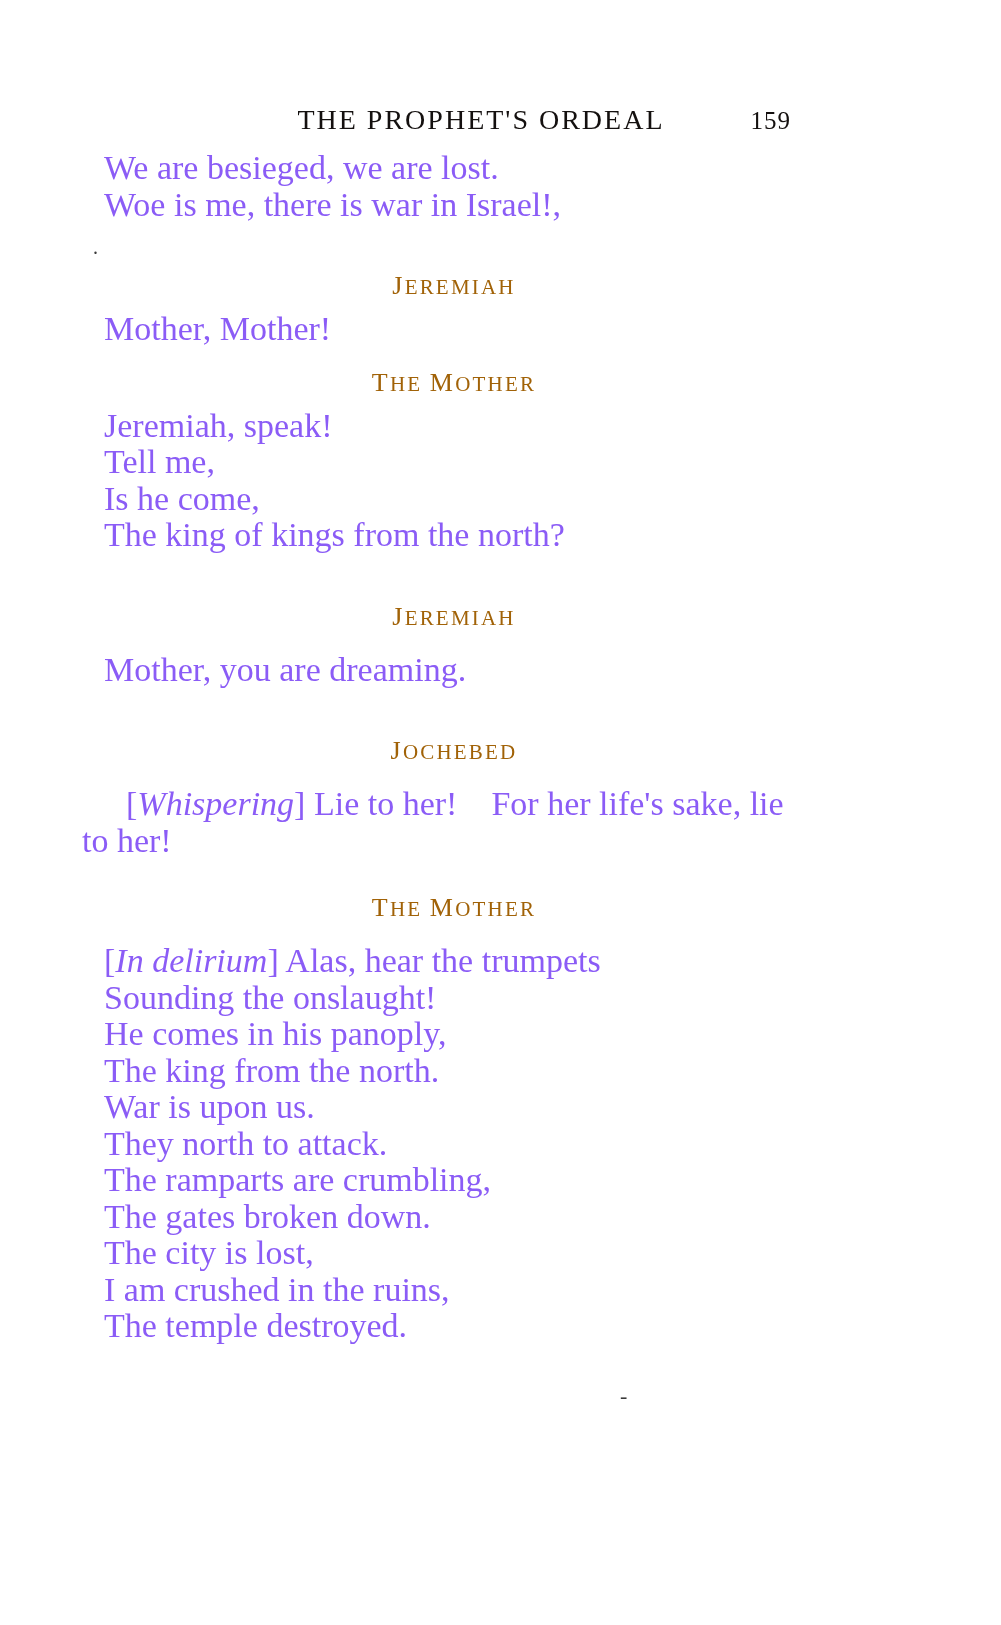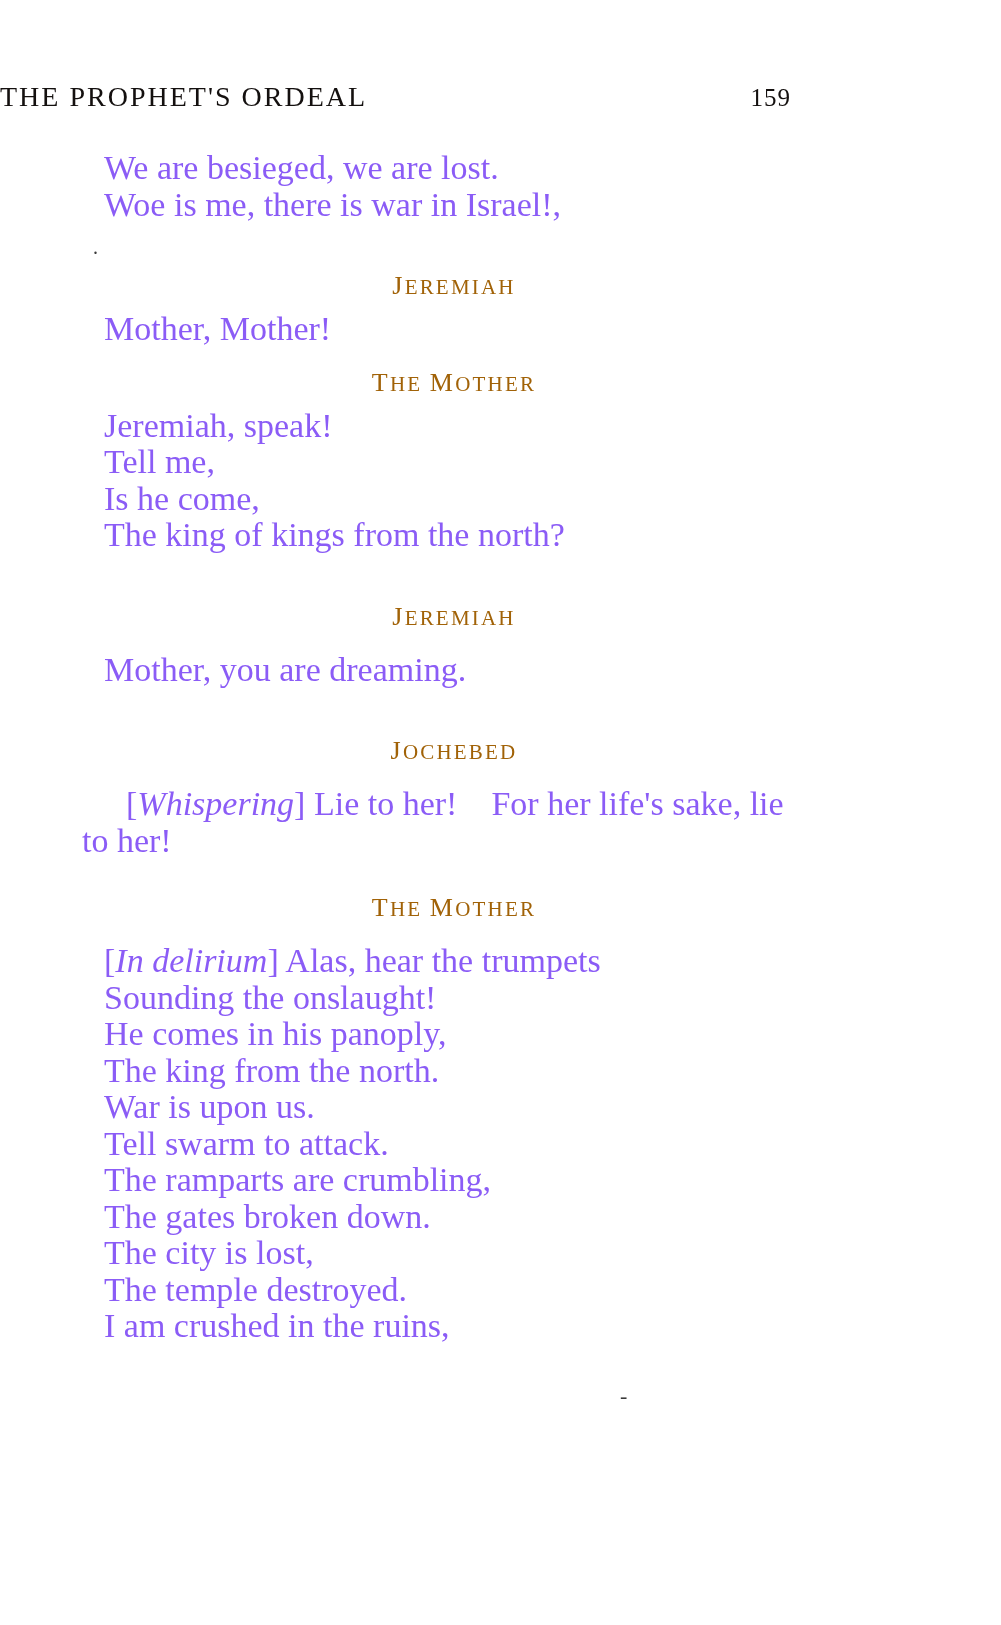--- a/index.html
+++ b/index.html
@@ -18,25 +18,25 @@
   .page {
     position: absolute;
     top: 0; left: 0;
     width: 1001px;
     height: 1625px;
   }
 
   
   .running-head {
     position: absolute;
-    top: 81px;
+    top: 104px;
     left: 0;
     width: 791px;
     display: flex;
-    justify-content: space-between;
+    justify-content: flex-end;
     align-items: baseline;
   }
   .head-title {
     font-size: 28px;
     letter-spacing: 2.0px;
     font-variant: small-caps;
     text-transform: uppercase;
     white-space: nowrap;
     color: #14100f;
   }
@@ -148,21 +148,21 @@
 
     <div class="gap-md"></div>
 
     <div class="speaker"><span class="cap">T</span>HE <span class="cap">M</span>OTHER</div>
     <div class="gap-sm"></div>
     <div class="line"><span>[</span><span class="stage">In delirium</span><span>] Alas, hear the trumpets</span></div>
     <div class="line">Sounding the onslaught!</div>
     <div class="line">He comes in his panoply,</div>
     <div class="line">The king from the north.</div>
     <div class="line">War is upon us.</div>
-    <div class="line">Tell swarm to attack.</div>
+    <div class="line">They north to attack.</div>
     <div class="line">The ramparts are crumbling,</div>
     <div class="line">The gates broken down.</div>
     <div class="line">The city is lost,</div>
+    <div class="line">I am crushed in the ruins,</div>
     <div class="line">The temple destroyed.</div>
-    <div class="line">I am crushed in the ruins,</div>
 
   </div>
 </div>
 
 </body></html>

